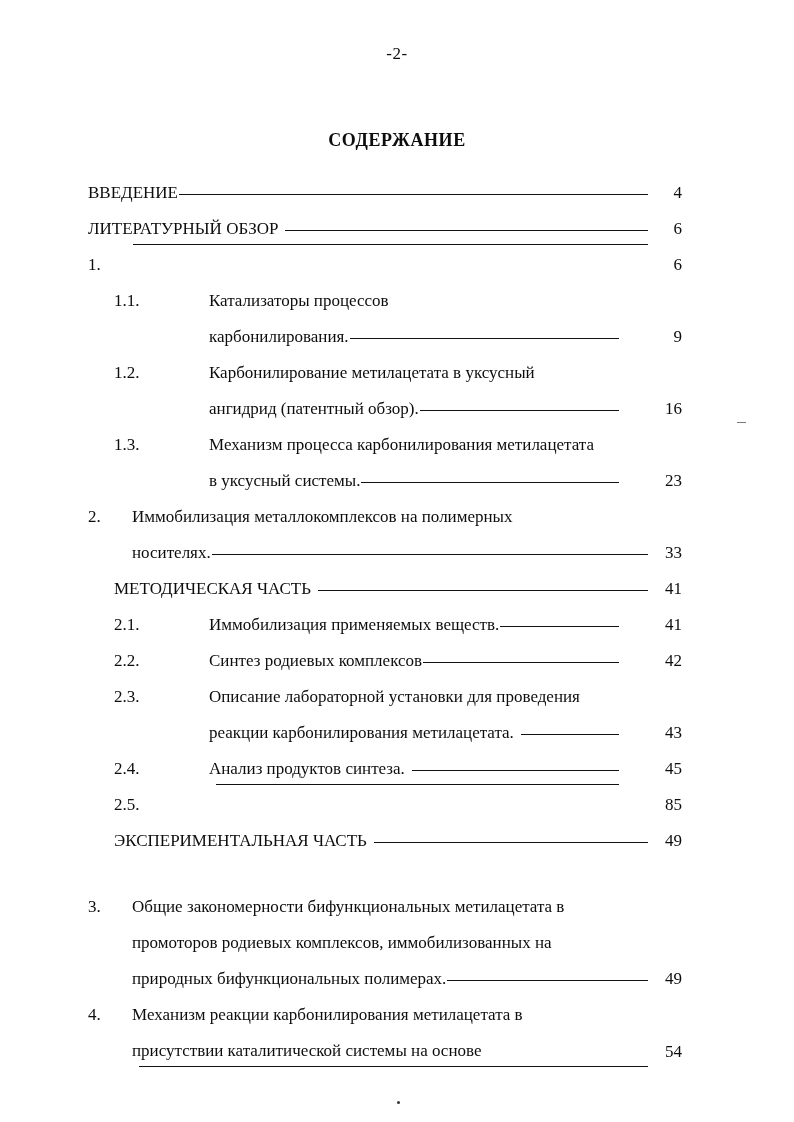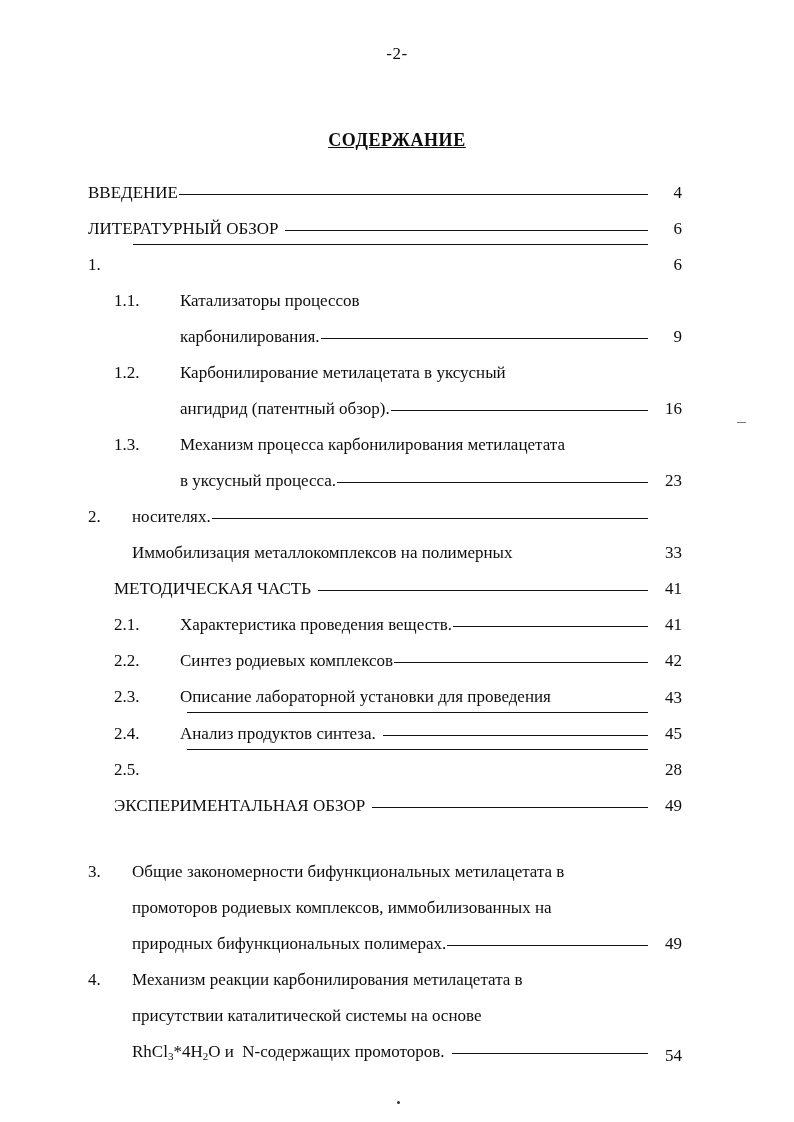--- a/index.html
+++ b/index.html
@@ -27,21 +27,20 @@
     font-size: 17px;
     margin-top: 44px;
     letter-spacing: 0.5px;
   }
   .doc-title {
     text-align: center;
     font-size: 18px;
     font-weight: bold;
     margin-top: 66px;
     letter-spacing: 0.6px;
-    text-decoration: underline;
   }
   .toc {
     margin-top: 24px;
     padding-left: 88px;
     padding-right: 112px;
     font-family: Liberation Serif, serif;
   }
   
   .entry {
     display: flex;
@@ -86,21 +85,21 @@
     border-bottom: none;
   }
   .gap-leader {
     display: inline-block;
     width: 6px;
   }
   
   .lvl0 .num { width: 0; }
   .lvl1 { padding-left: 0; }
   .lvl1 .num { width: 44px; }
-  .lvl2 { padding-left: 26px; }
+  .lvl2 { padding-left: 26px; gap: 29px; }
   .lvl2 .num { width: 66px; }
   .block-gap {
     height: 30px;
   }
   sub {
     font-size: 11px;
     vertical-align: -0.25em;
   }
   .footer-dot {
     position: absolute;
@@ -195,36 +194,36 @@
     </div>
 
     <div class="entry lvl2">
       <div class="num">1.3.</div>
       <div class="body">
         <div class="ln noleader">
             <span class="txt">Механизм процесса карбонилирования метилацетата</span>
             <span class="leader"></span>
           </div>
         <div class="ln">
-            <span class="txt">в уксусный процесса.</span>
+            <span class="txt">в уксусный системы.</span>
             <span class="leader"></span>
           </div>
       </div>
       <div class="pageno" style="align-self:flex-end">23</div>
     </div>
 
     <div class="entry lvl1">
       <div class="num">2.</div>
       <div class="body">
+        <div class="ln noleader">
+            <span class="txt">Иммобилизация металлокомплексов на полимерных</span>
+            <span class="leader"></span>
+          </div>
         <div class="ln">
             <span class="txt">носителях.</span>
-            <span class="leader"></span>
-          </div>
-        <div class="ln noleader">
-            <span class="txt">Иммобилизация металлокомплексов на полимерных</span>
             <span class="leader"></span>
           </div>
       </div>
       <div class="pageno" style="align-self:flex-end">33</div>
     </div>
 
     <div class="entry lvl0" style="padding-left:26px">
       <div class="num"></div>
       <div class="body">
         <div class="ln">
@@ -233,21 +232,21 @@
             <span class="leader"></span>
           </div>
       </div>
       <div class="pageno">41</div>
     </div>
 
     <div class="entry lvl2">
       <div class="num">2.1.</div>
       <div class="body">
         <div class="ln">
-            <span class="txt">Характеристика проведения веществ.</span>
+            <span class="txt">Иммобилизация применяемых веществ.</span>
             <span class="leader"></span>
           </div>
       </div>
       <div class="pageno">41</div>
     </div>
 
     <div class="entry lvl2">
       <div class="num">2.2.</div>
       <div class="body">
         <div class="ln">
@@ -259,20 +258,21 @@
     </div>
 
     <div class="entry lvl2">
       <div class="num">2.3.</div>
       <div class="body">
         <div class="ln noleader">
             <span class="txt">Описание лабораторной установки для проведения</span>
             <span class="leader"></span>
           </div>
         <div class="ln">
+            <span class="txt">реакции карбонилирования метилацетата.</span>
             <span class="gap-leader"></span>
             <span class="leader"></span>
           </div>
       </div>
       <div class="pageno" style="align-self:flex-end">43</div>
     </div>
 
     <div class="entry lvl2">
       <div class="num">2.4.</div>
       <div class="body">
@@ -286,28 +286,28 @@
     </div>
 
     <div class="entry lvl2">
       <div class="num">2.5.</div>
       <div class="body">
         <div class="ln">
             <span class="gap-leader"></span>
             <span class="leader"></span>
           </div>
       </div>
-      <div class="pageno">28</div>
+      <div class="pageno">85</div>
     </div>
 
     <div class="entry lvl0" style="padding-left:26px">
       <div class="num"></div>
       <div class="body">
         <div class="ln">
-            <span class="txt">ЭКСПЕРИМЕНТАЛЬНАЯ ОБЗОР</span>
+            <span class="txt">ЭКСПЕРИМЕНТАЛЬНАЯ ЧАСТЬ</span>
             <span class="gap-leader"></span>
             <span class="leader"></span>
           </div>
       </div>
       <div class="pageno">49</div>
     </div>
 
     <div class="block-gap"></div>
 
     <div class="entry lvl1">
@@ -334,21 +334,20 @@
       <div class="body">
         <div class="ln noleader">
             <span class="txt">Механизм реакции карбонилирования метилацетата в</span>
             <span class="leader"></span>
           </div>
         <div class="ln noleader">
             <span class="txt">присутствии каталитической системы на основе</span>
             <span class="leader"></span>
           </div>
         <div class="ln">
-            <span class="txt">RhCl<sub>3</sub>*4H<sub>2</sub>O и&nbsp; N-содержащих промоторов.</span>
             <span class="gap-leader"></span>
             <span class="leader"></span>
           </div>
       </div>
       <div class="pageno" style="align-self:flex-end">54</div>
     </div>
 
   </div>
 
   <div class="side-tick"></div>

